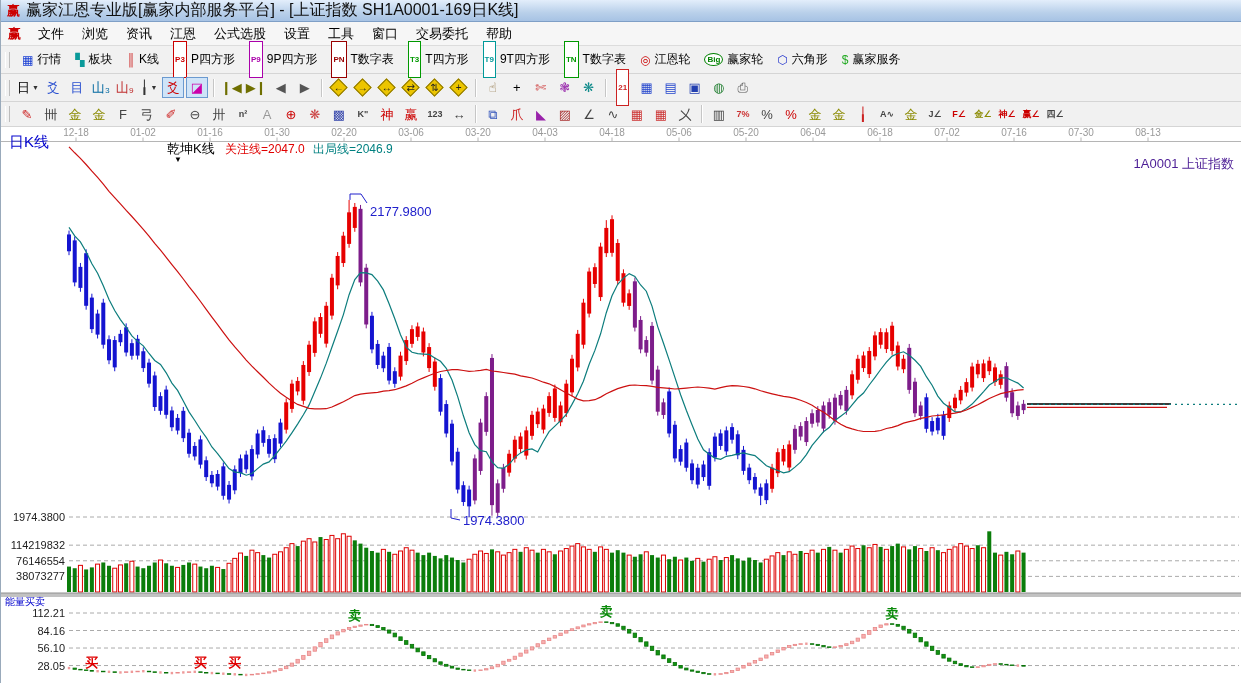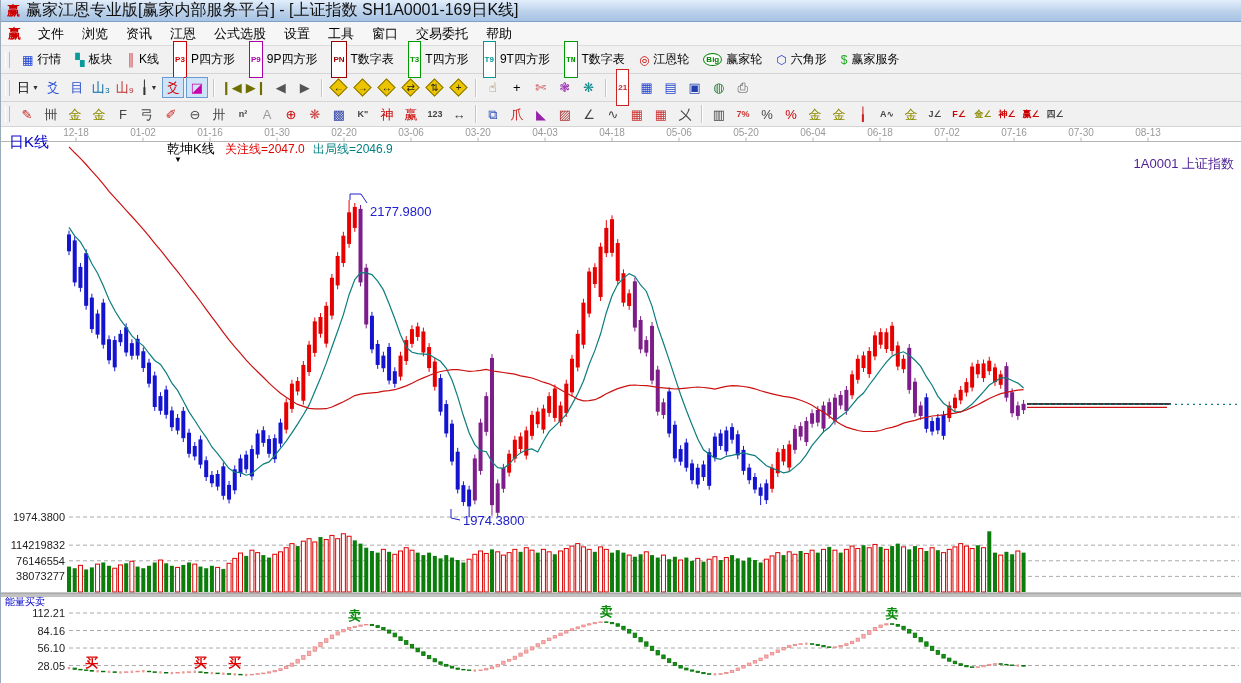--- a/index.html
+++ b/index.html
@@ -95,21 +95,21 @@
       </span>
       <span class="tbtn">
         <span class="boxicon" style="color: rgb(0, 153, 0); border-color: rgb(0, 153, 0);">T3</span>
         <span>T四方形</span>
       </span>
       <span class="tbtn">
         <span class="boxicon" style="color: rgb(0, 153, 153); border-color: rgb(0, 153, 153);">T9</span>
         <span>9T四方形</span>
       </span>
       <span class="tbtn">
-        <span class="boxicon" style="color: rgb(0, 153, 0); border-color: rgb(0, 153, 0); font-family: Liberation Mono, monospace;">TN</span>
+        <span class="boxicon" style="color: rgb(0, 153, 0); border-color: rgb(0, 153, 0);">TN</span>
         <span>T数字表</span>
       </span>
       <span class="tbtn">
         <span style="color: rgb(204, 0, 0);">◎</span>
         <span>江恩轮</span>
       </span>
       <span class="tbtn">
         <span class="boxicon round" style="color: rgb(0, 128, 0); border-color: rgb(0, 128, 0);">Big</span>
         <span>赢家轮</span>
       </span>

